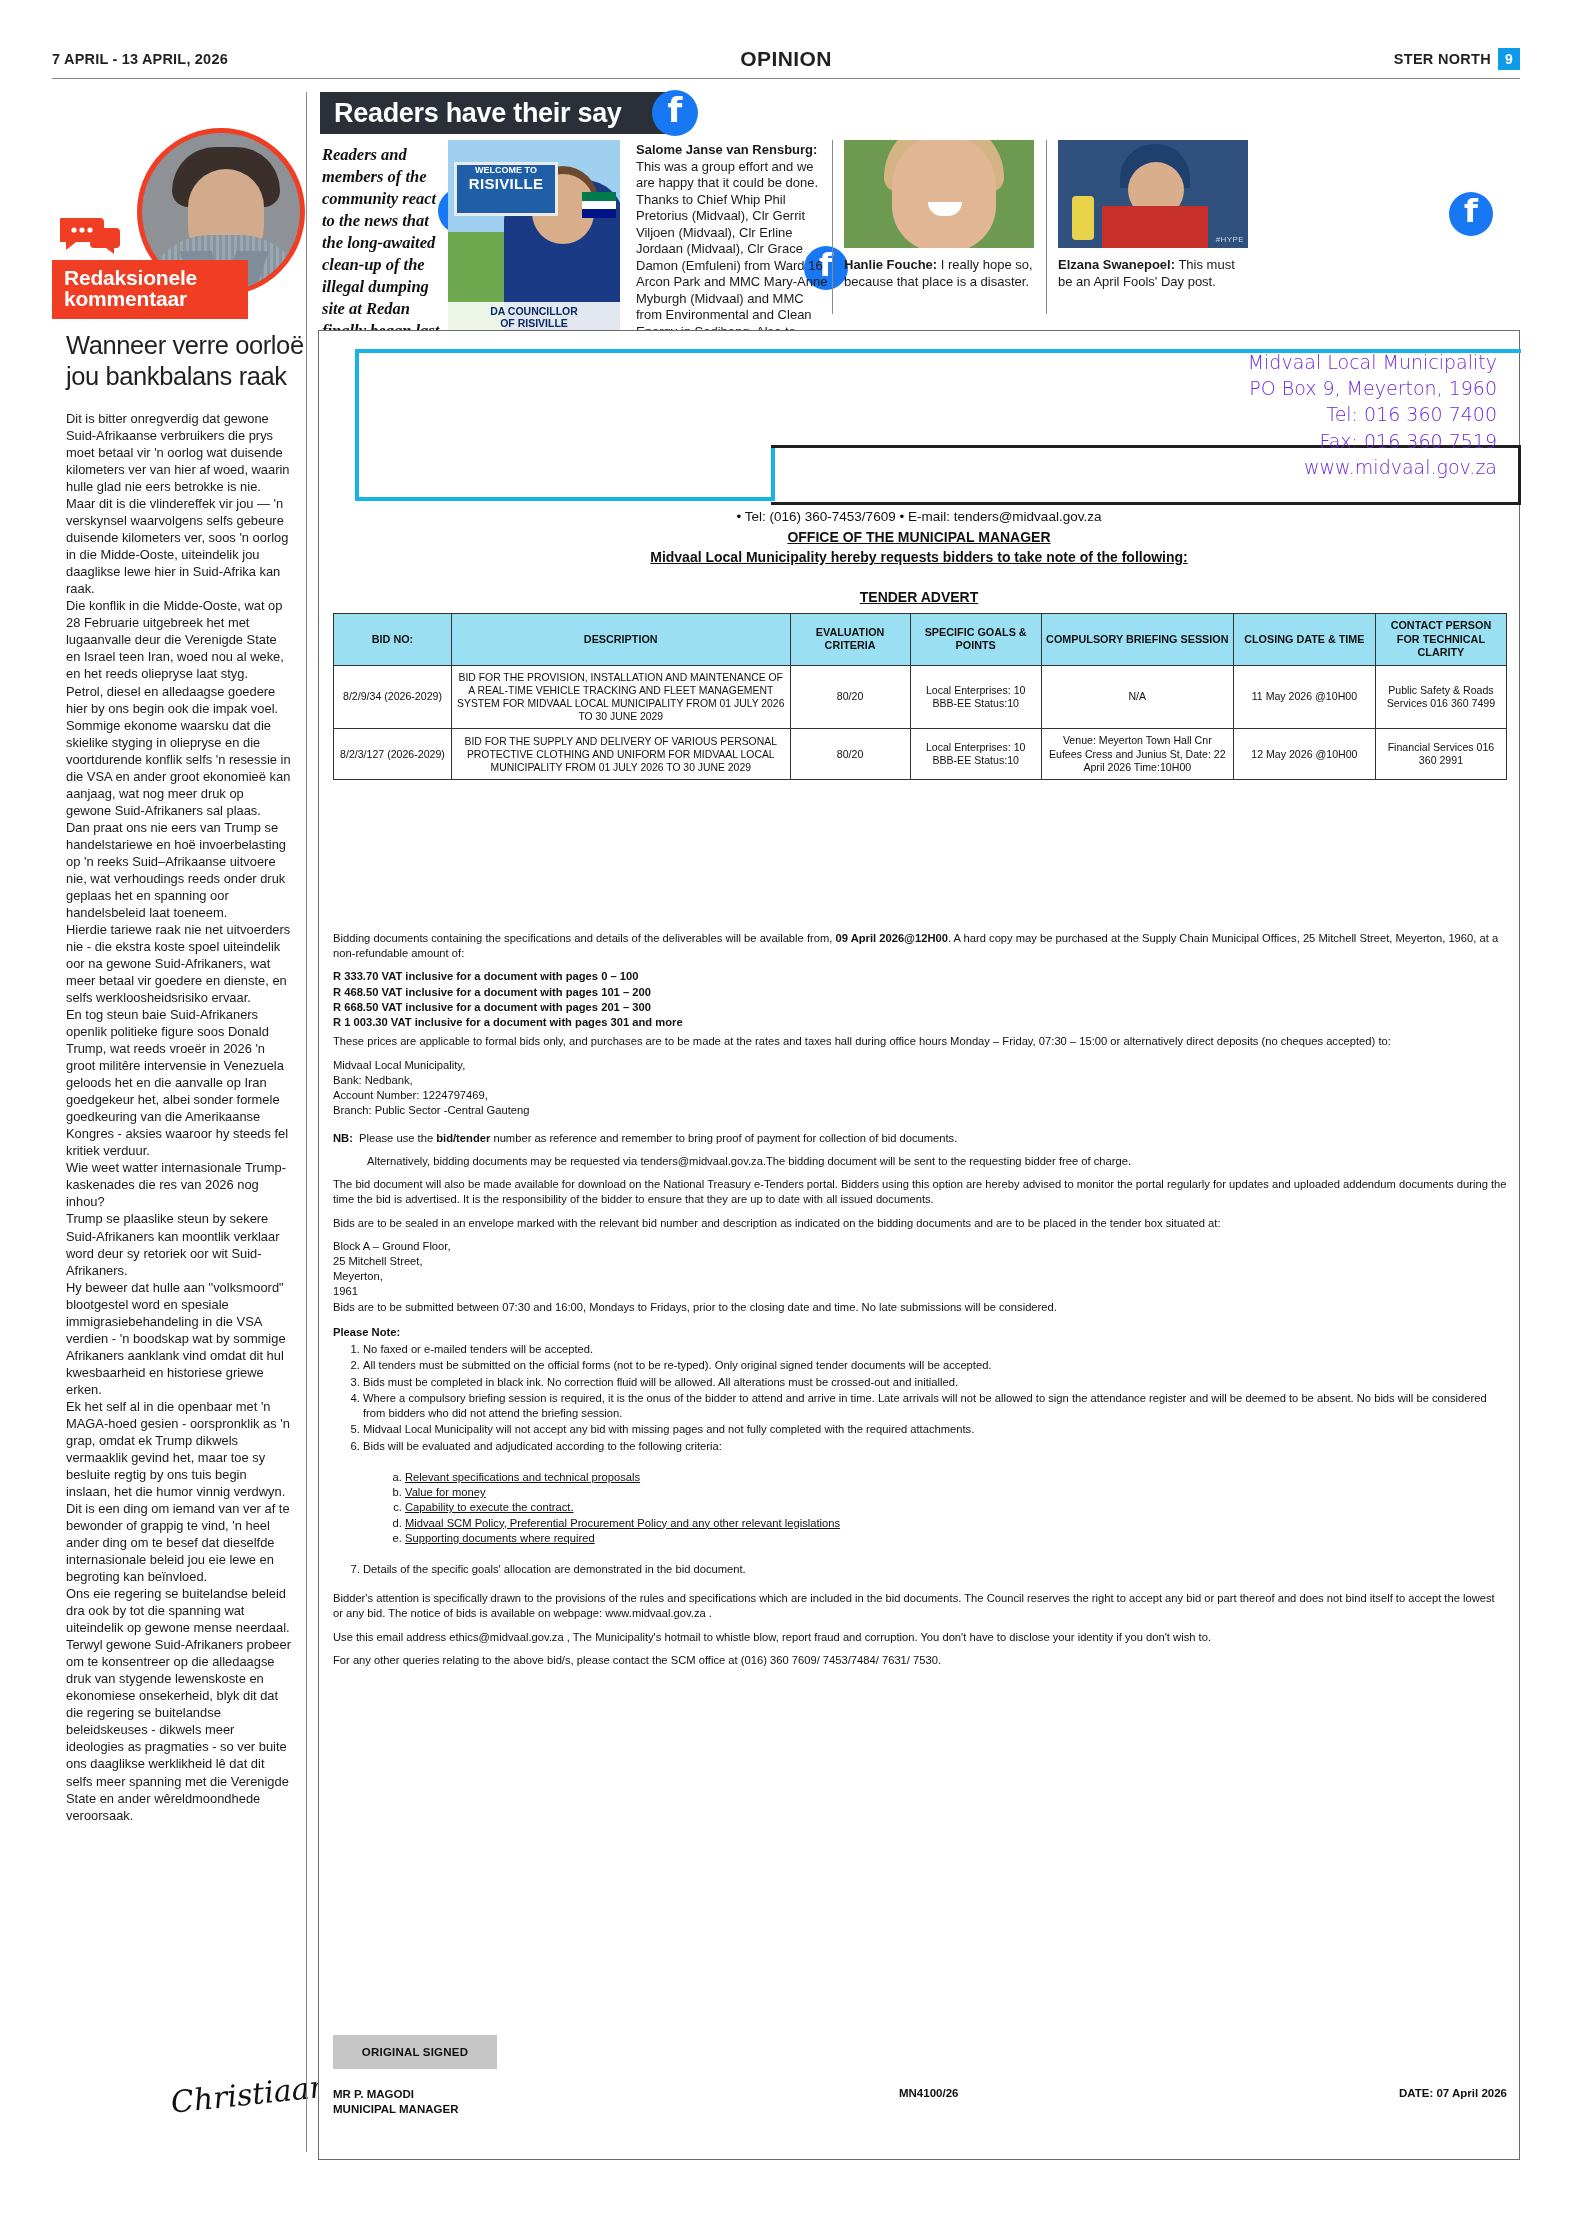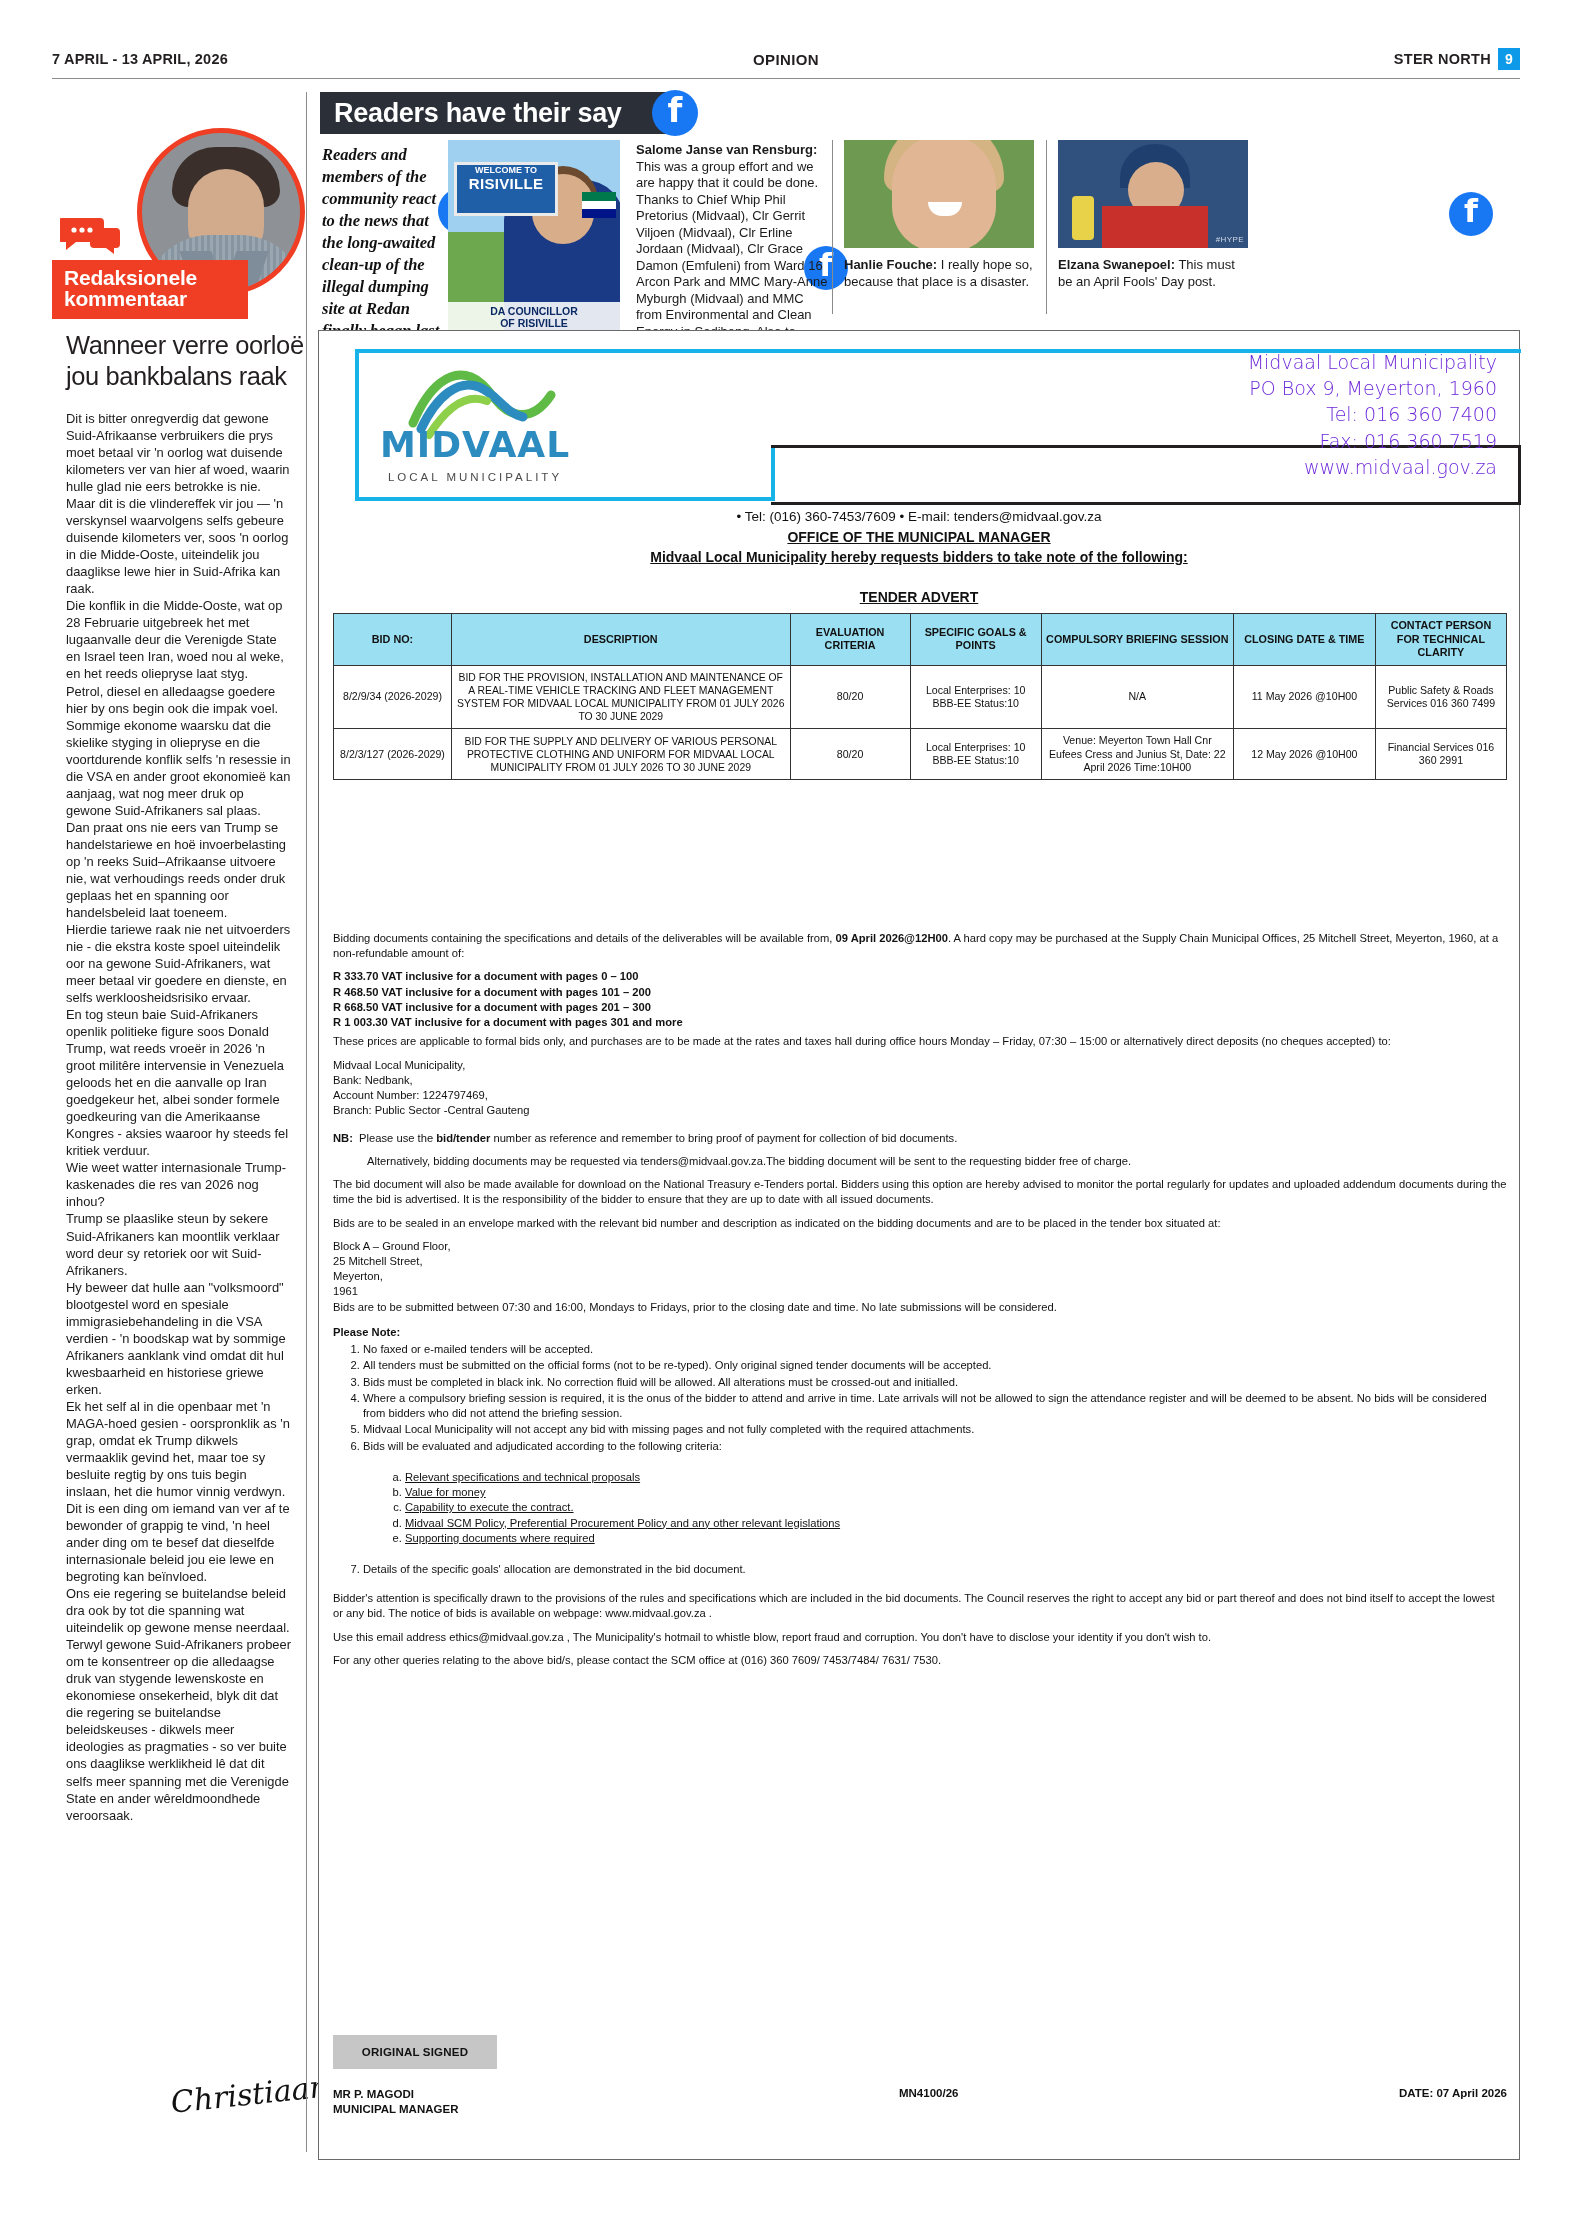--- a/index.html
+++ b/index.html
@@ -12,21 +12,21 @@
     position:relative;
     overflow:hidden;
   }
 
   
   .page-header{
     position:absolute; left:52px; top:48px; width:1468px; height:22px;
     display:flex; align-items:center; justify-content:space-between;
   }
   .hdr-date{ font-size:14.5px; font-weight:700; letter-spacing:.2px; color:#231f20;}
-  .hdr-section{ font-size:15px; font-weight:700; letter-spacing:.4px; color:#231f20;
+  .hdr-section{ font-size:21px; font-weight:700; letter-spacing:.4px; color:#231f20;
     position:absolute; left:50%; transform:translateX(-50%);}
   .hdr-right{ display:flex; align-items:center; gap:7px;}
   .hdr-paper{ font-size:14.5px; font-weight:700; letter-spacing:.3px; color:#231f20;}
   .hdr-pageno{
     background:#0d9ae8; color:#fff; font-size:14px; font-weight:700;
     width:22px; height:22px; display:flex; align-items:center; justify-content:center;
   }
 
   
   .editorial{
@@ -407,29 +407,20 @@
 
   <div class="mid-head">
     <div class="blue-rule br1"></div>
     <div class="blue-rule br2"></div>
     <div class="blue-rule br3"></div>
     <div class="blue-rule br4"></div>
     <div class="blk-rule kr1"></div>
     <div class="blk-rule kr2"></div>
     <div class="blk-rule kr3"></div>
 
-    <div class="mid-logo">
-      <svg viewBox="0 0 240 96" width="240" height="96">
-        <path d="M58 72 C74 34, 96 18, 116 26 C134 33, 140 56, 158 62 C176 68, 188 56, 196 44" fill="none" stroke="#5fbb46" stroke-width="9" stroke-linecap="round"></path>
-        <path d="M66 78 C82 44, 104 28, 124 36 C142 43, 150 62, 168 66" fill="none" stroke="#2c8bbf" stroke-width="9" stroke-linecap="round"></path>
-        <path d="M74 84 C92 56, 112 42, 132 50" fill="none" stroke="#8fd04a" stroke-width="8" stroke-linecap="round"></path>
-      </svg>
-      <div class="name">MIDVAAL</div>
-      <div class="sub">LOCAL MUNICIPALITY</div>
-    </div>
 
     <div class="mid-contact">
       <div>Midvaal Local Municipality</div>
       <div>PO Box 9, Meyerton, 1960</div>
       <div>Tel: 016 360 7400</div>
       <div>Fax: 016 360 7519</div>
       <div>www.midvaal.gov.za</div>
     </div>
   </div>
 

